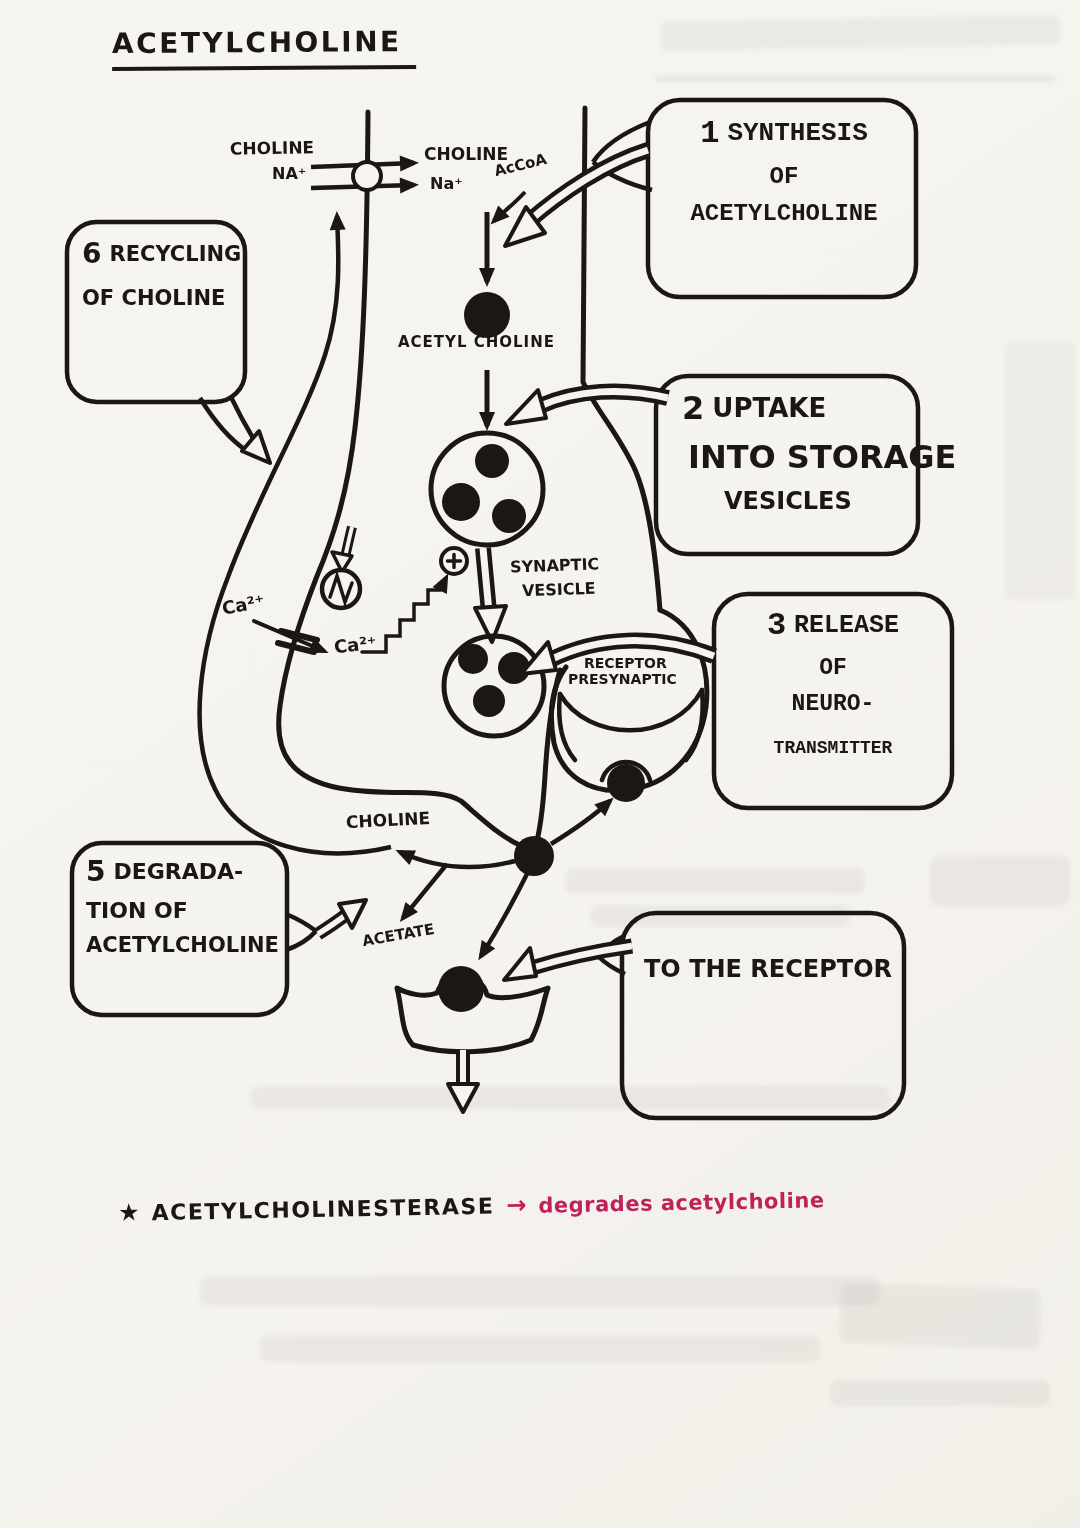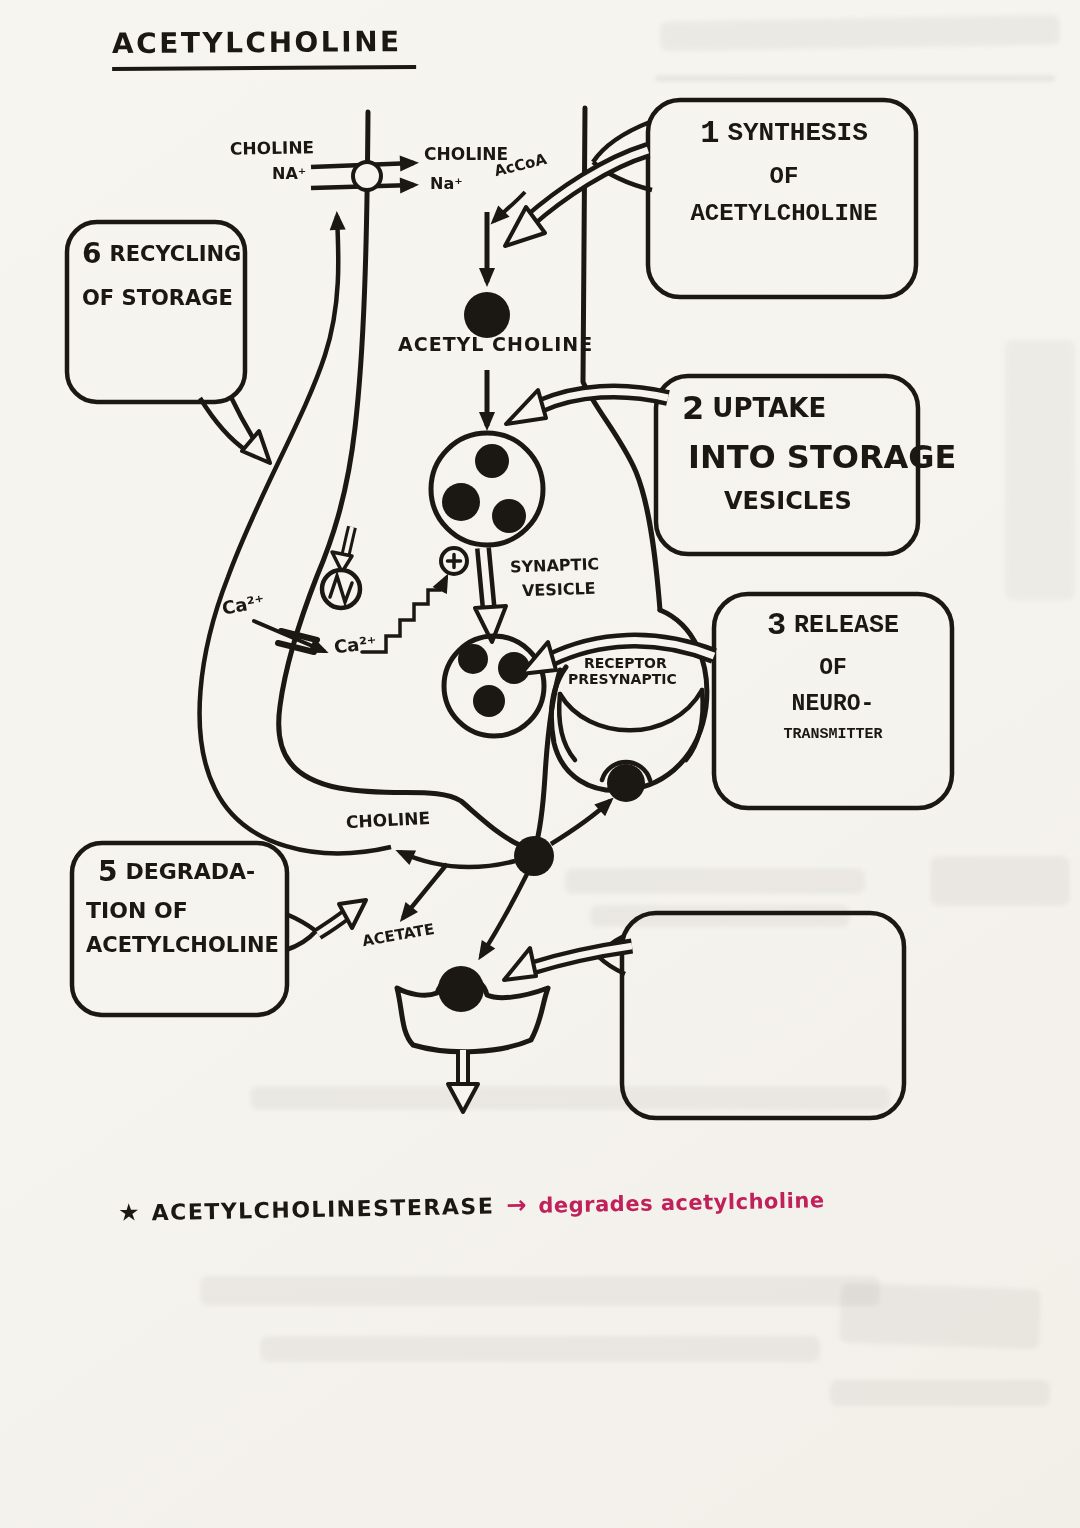--- a/index.html
+++ b/index.html
@@ -202,43 +202,44 @@
   <div class="callout" style="left:682px;top:390px;width:226px;">
     <div class="row" style="font-size:26px;"><span class="num">2</span><span>UPTAKE</span></div>
     <div class="row" style="font-size:32px;margin-top:12px;margin-left:6px;">INTO  STORAGE</div>
     <div class="row" style="font-size:24px;margin-top:12px;margin-left:42px;">VESICLES</div>
   </div>
 
   <div class="callout c-center" style="left:724px;top:608px;width:218px;">
     <div class="row" style="font-size:25px;"><span class="num">3</span><span>RELEASE</span></div>
     <div class="row" style="font-size:23px;margin-top:10px;">OF</div>
     <div class="row" style="font-size:23px;margin-top:10px;">NEURO-</div>
-    <div class="row" style="font-size:15px;margin-top:8px;">TRANSMITTER</div>
+    <div class="row" style="font-size:18px;margin-top:20px;">TRANSMITTER</div>
   </div>
 
   <div class="callout" style="left:644px;top:940px;width:250px;">
+    <div class="row" style="font-size:24px;margin-top:16px;">TO THE RECEPTOR</div>
   </div>
 
   <div class="callout" style="left:86px;top:856px;width:192px;">
-    <div class="row" style="font-size:22px;margin-left:12px;"><span class="num" style="font-size:28px;">5</span><span>DEGRADA-</span></div>
+    <div class="row" style="font-size:22px;"><span class="num" style="font-size:28px;">5</span><span>DEGRADA-</span></div>
     <div class="row" style="font-size:22px;margin-top:10px;">TION  OF</div>
     <div class="row" style="font-size:21px;margin-top:10px;">ACETYLCHOLINE</div>
   </div>
 
   <div class="callout" style="left:82px;top:238px;width:156px;">
     <div class="row" style="font-size:21px;"><span class="num" style="font-size:28px;">6</span><span>RECYCLING</span></div>
-    <div class="row" style="font-size:21px;margin-top:16px;">OF STORAGE</div>
+    <div class="row" style="font-size:21px;margin-top:16px;">OF CHOLINE</div>
   </div>
 
   <div class="txt lbl" style="left:230px;top:140px;font-size:17px;transform:rotate(-1deg);">CHOLINE</div>
   <div class="txt lbl" style="left:272px;top:166px;font-size:16px;">NA⁺</div>
   <div class="txt lbl" style="left:424px;top:146px;font-size:17px;">CHOLINE</div>
   <div class="txt lbl" style="left:430px;top:176px;font-size:16px;">Na⁺</div>
   <div class="txt lbl" style="left:494px;top:158px;font-size:15px;transform:rotate(-14deg);">AcCoA</div>
-  <div class="txt lbl" style="left:398px;top:335px;width:180px;text-align:left;font-size:19px;letter-spacing:1px;">ACETYL CHOLINE</div>
+  <div class="txt lbl" style="left:398px;top:335px;width:180px;text-align:left;font-size:15px;letter-spacing:1px;">ACETYL CHOLINE</div>
   <div class="txt lbl" style="left:510px;top:558px;font-size:16px;transform:rotate(-2deg);">SYNAPTIC</div>
   <div class="txt lbl" style="left:522px;top:582px;font-size:16px;transform:rotate(-2deg);">VESICLE</div>
   <div class="txt lbl" style="left:568px;top:672px;font-size:14px;">PRESYNAPTIC</div>
   <div class="txt lbl" style="left:584px;top:656px;font-size:14px;">RECEPTOR</div>
   <div class="txt lbl" style="left:222px;top:596px;font-size:18px;transform:rotate(-10deg);">Ca²⁺</div>
   <div class="txt lbl" style="left:334px;top:636px;font-size:18px;transform:rotate(-6deg);">Ca²⁺</div>
   <div class="txt lbl" style="left:346px;top:812px;font-size:17px;transform:rotate(-3deg);">CHOLINE</div>
   <div class="txt lbl" style="left:362px;top:928px;font-size:15px;transform:rotate(-10deg);">ACETATE</div>
 
   <div class="footnote">

